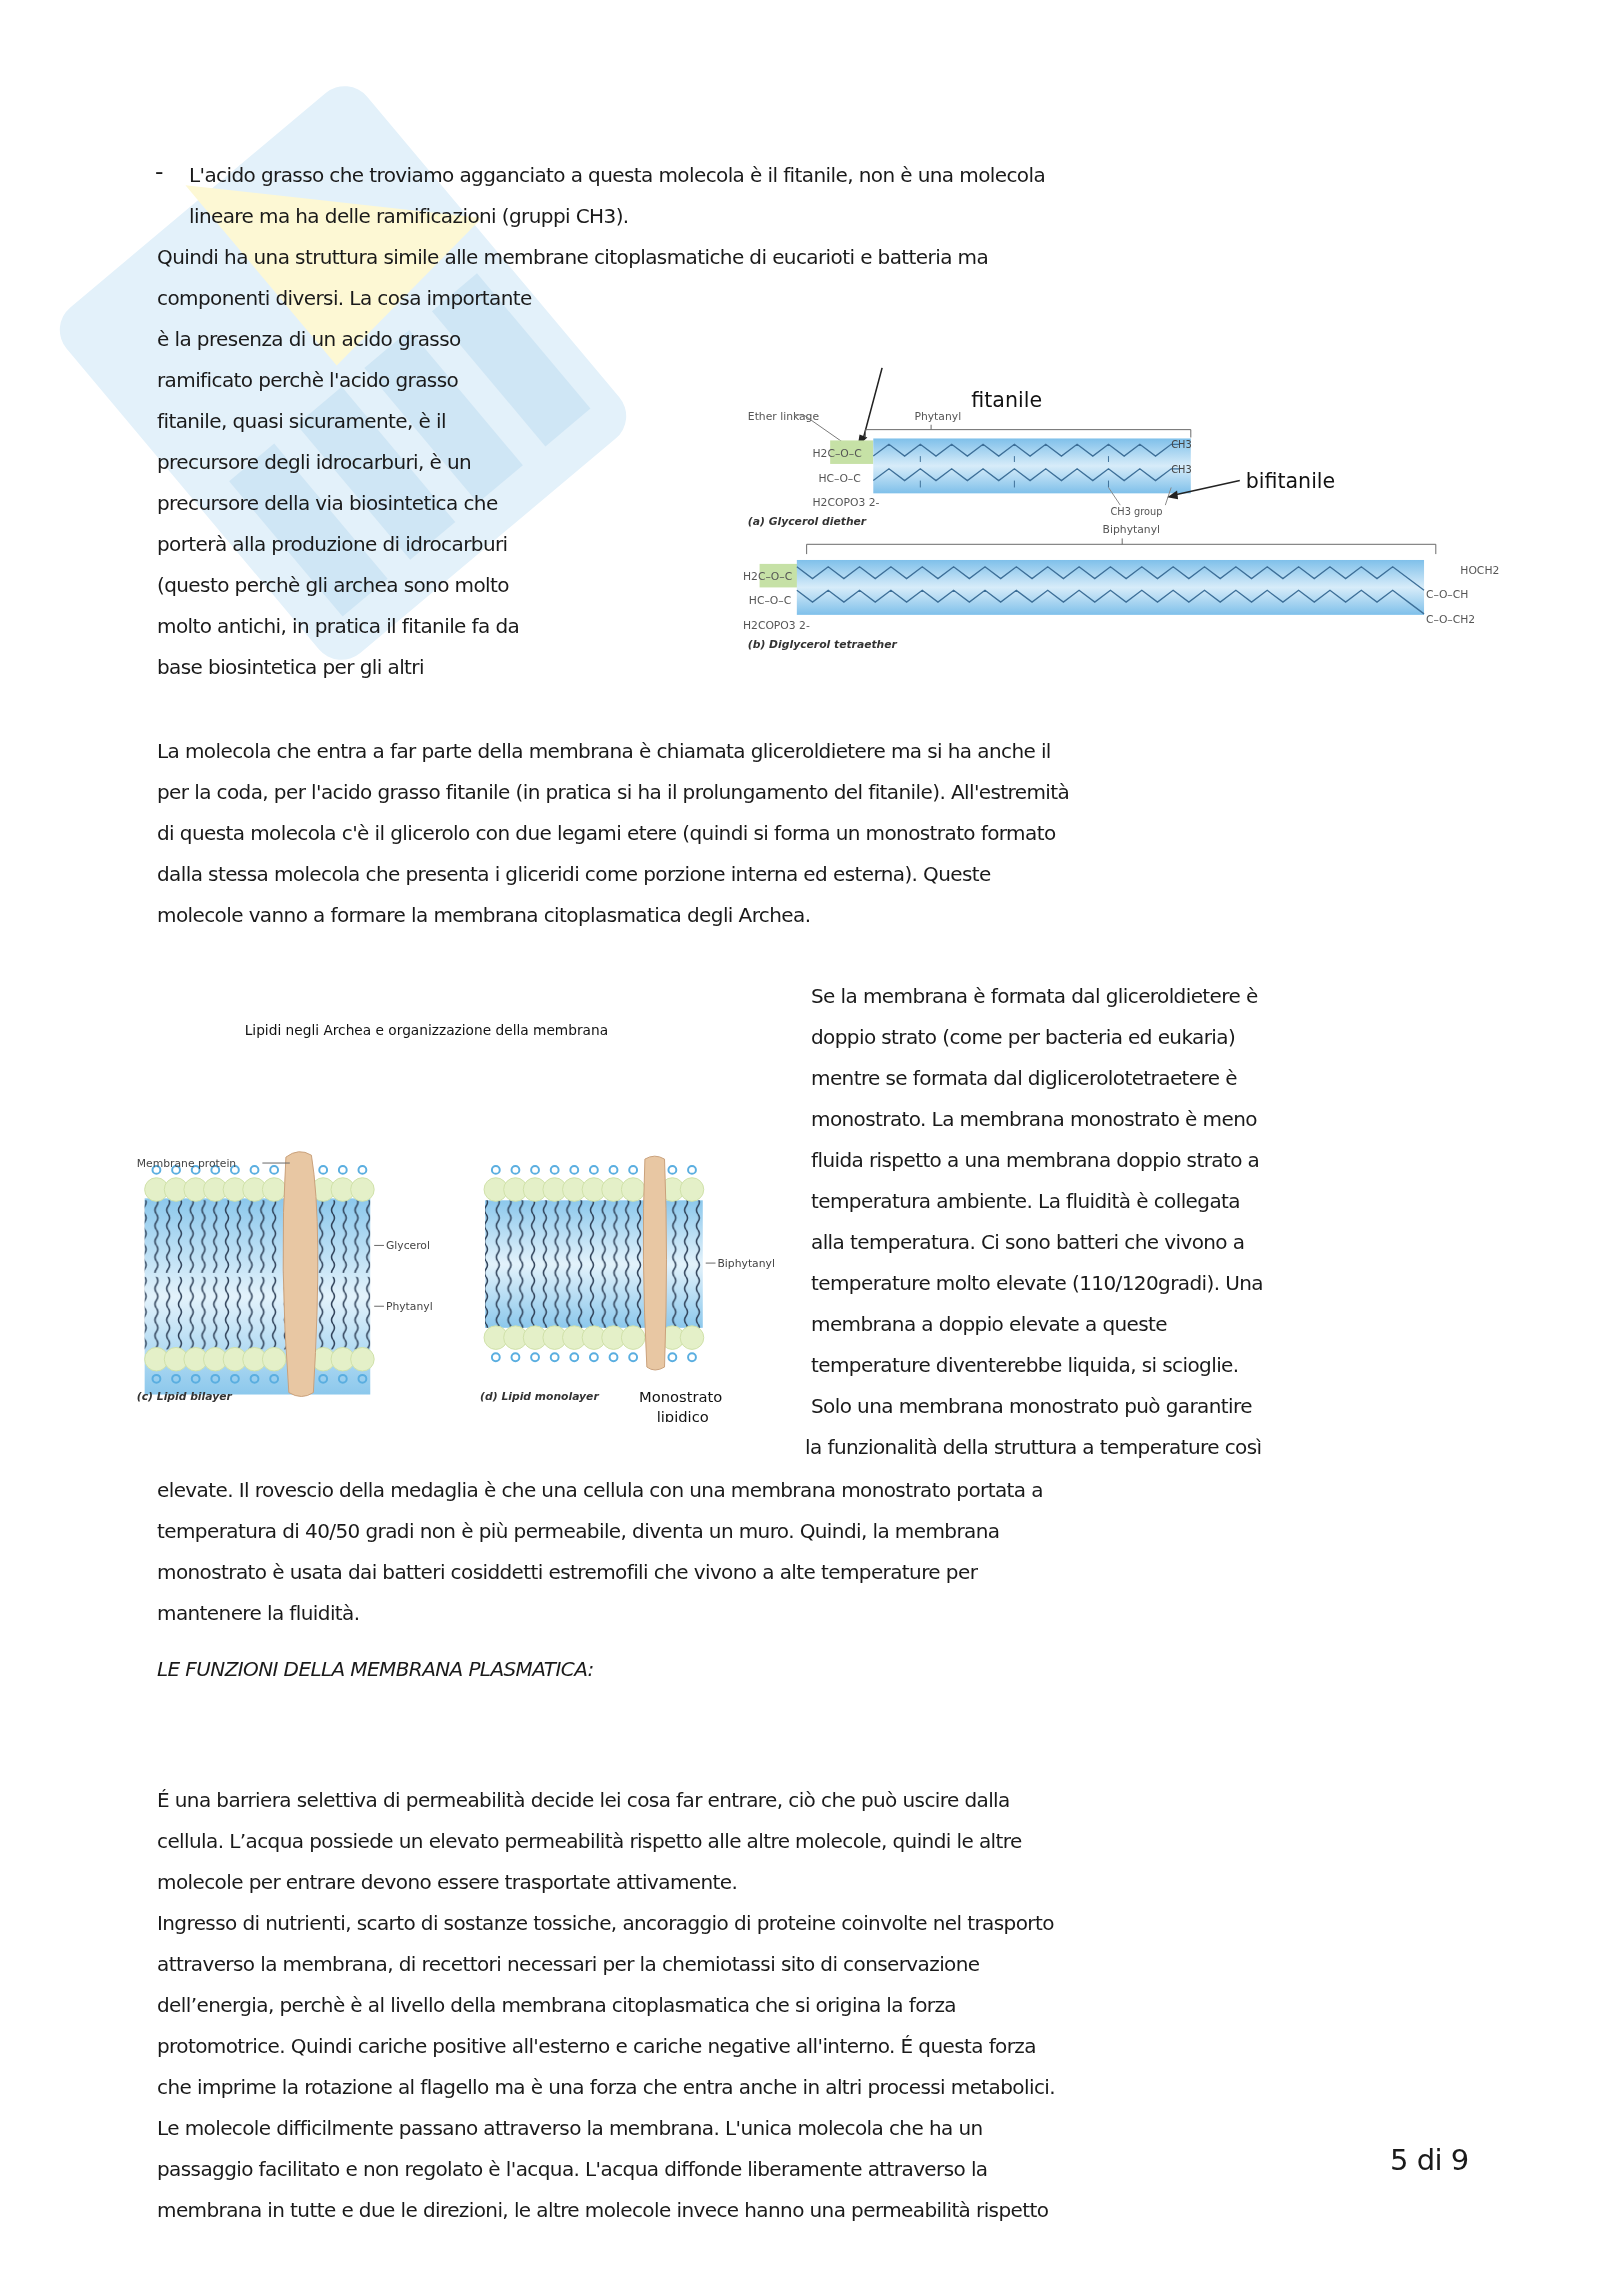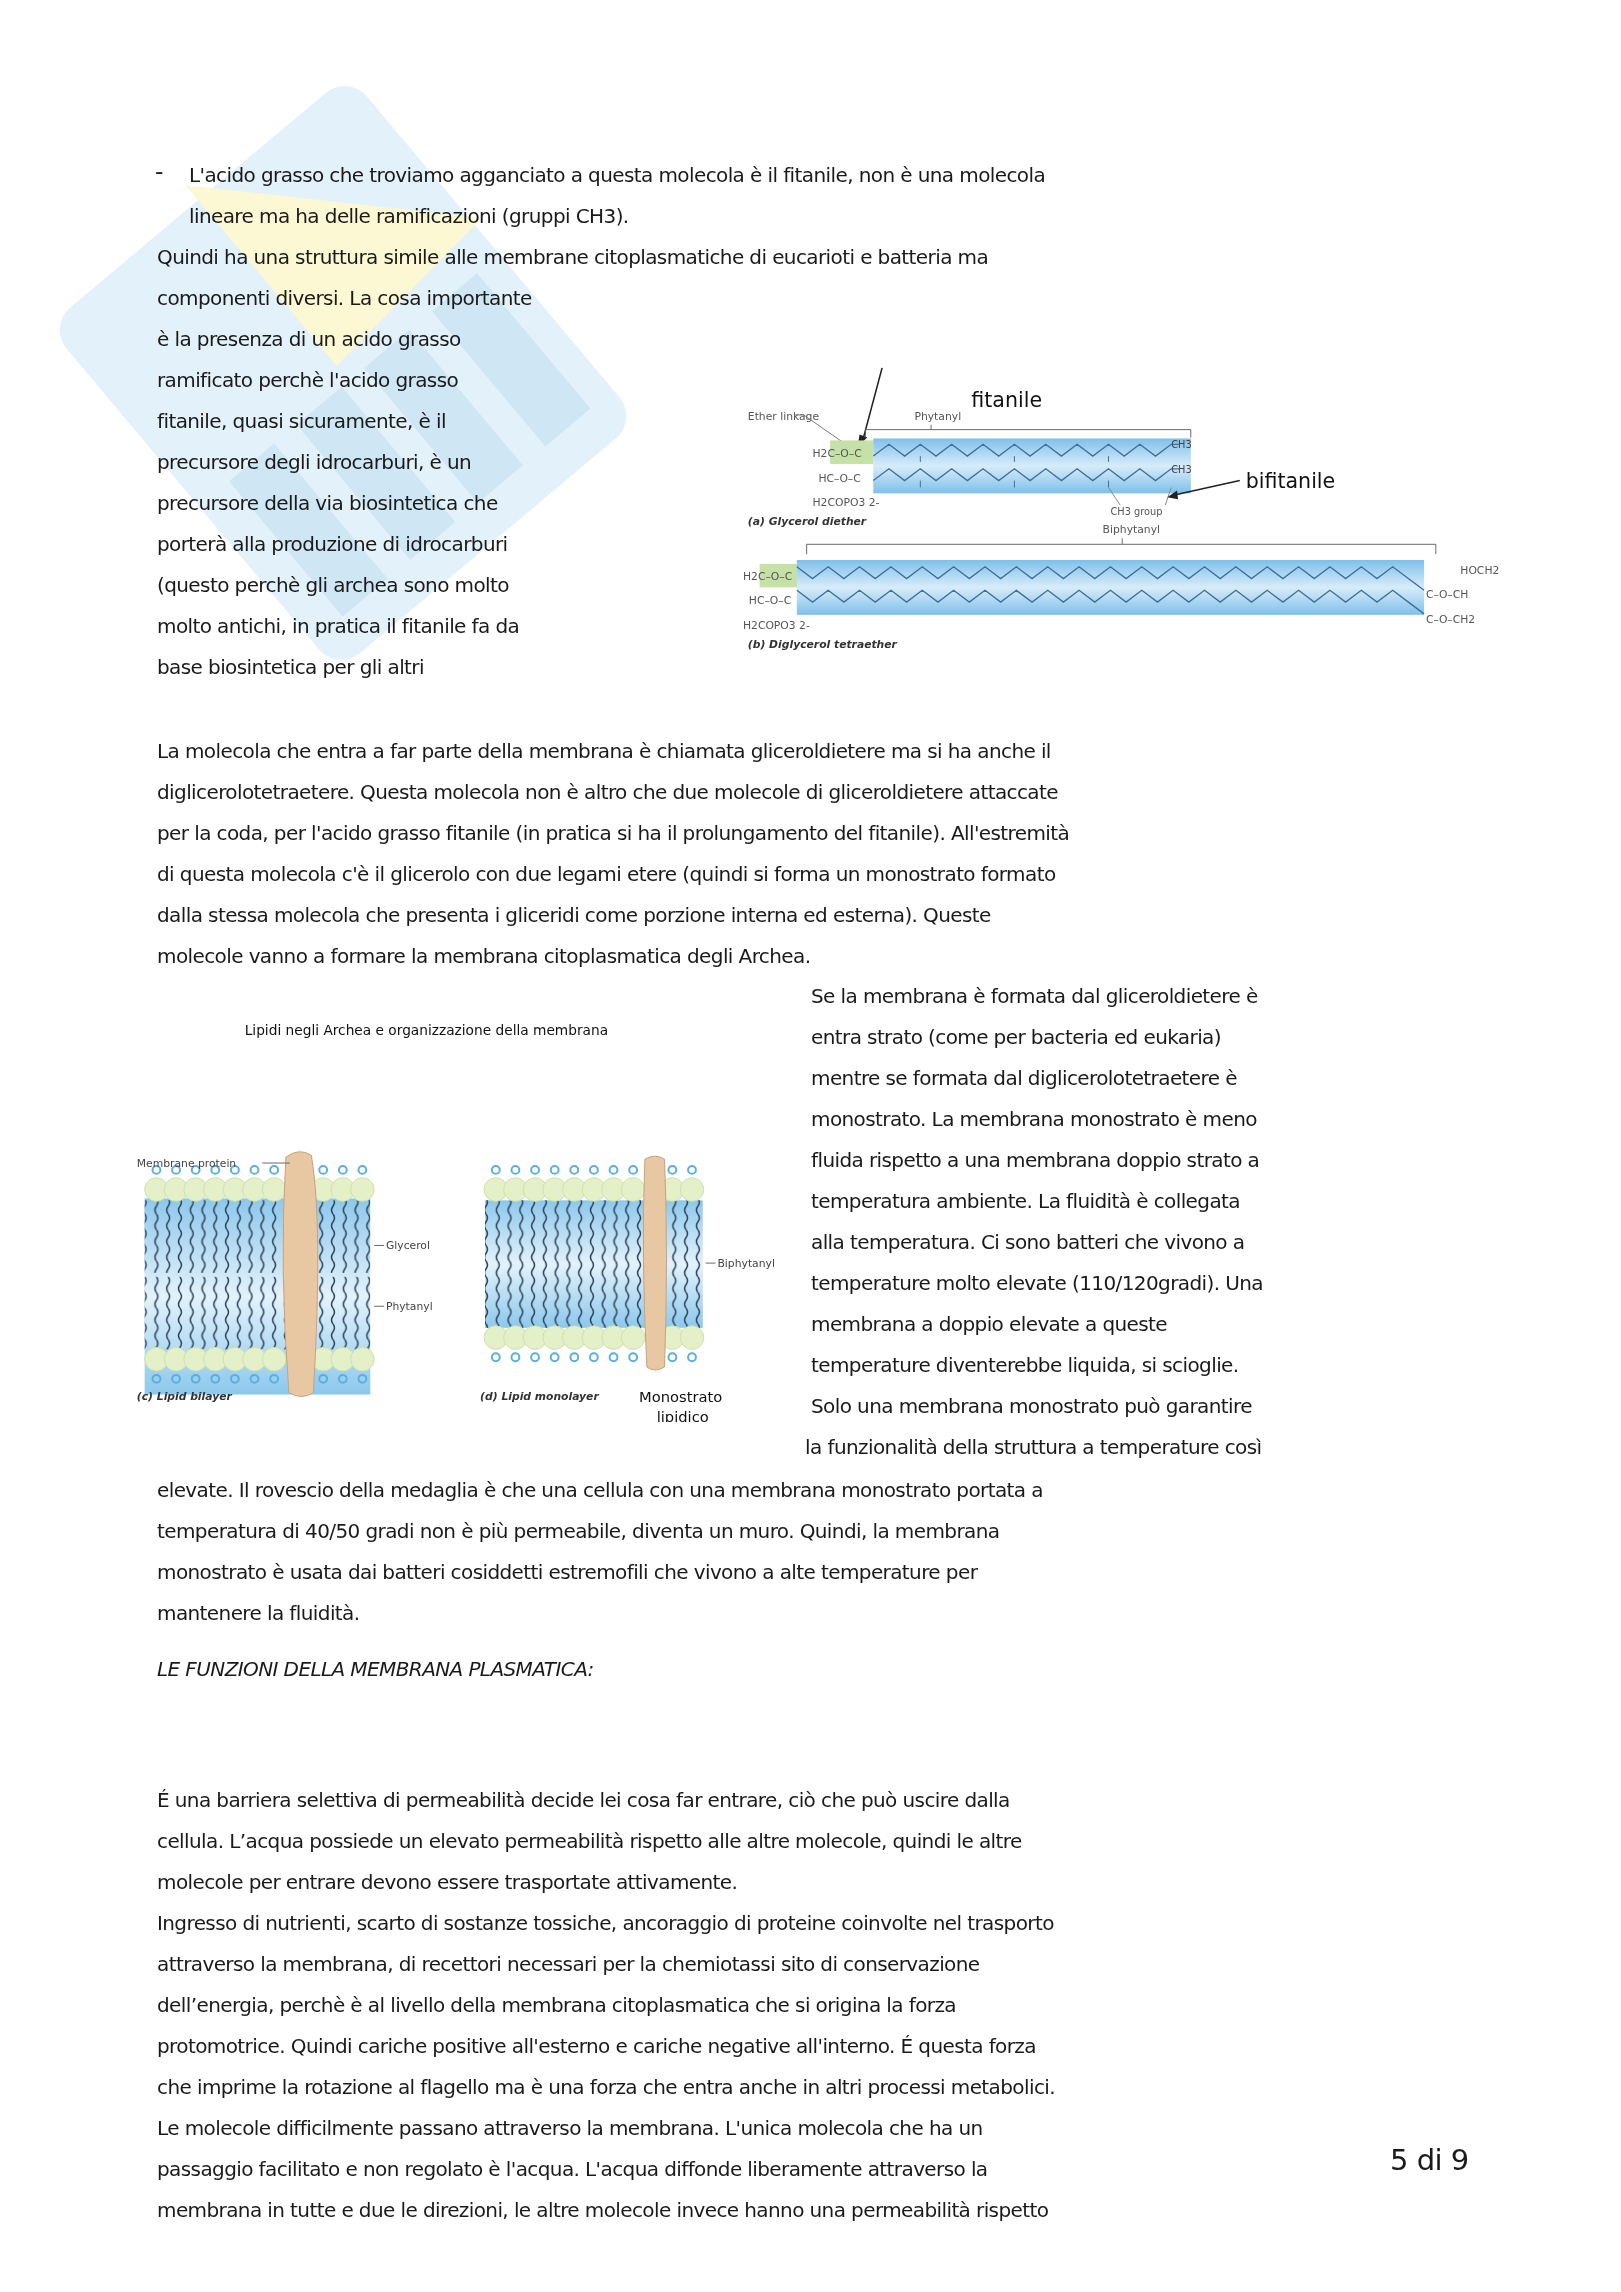--- a/index.html
+++ b/index.html
@@ -105,21 +105,20 @@
   <text x="9" y="251" font-size="11" fill="#555">HC–O–C</text>
   <text x="3" y="276" font-size="11" fill="#555">H2COPO3 2-</text>
   <text x="8" y="296" font-size="11" font-weight="bold" font-style="italic" fill="#333">(b) Diglycerol tetraether</text>
   <text x="735" y="220" font-size="11" fill="#555">HOCH2</text>
   <text x="700" y="245" font-size="11" fill="#555">C–O–CH</text>
   <text x="700" y="270" font-size="11" fill="#555">C–O–CH2</text>
 </svg>
 
 <div class="p" style="top:731px;">
   <div>La molecola che entra a far parte della membrana è chiamata gliceroldietere ma si ha anche il</div>
-  <div>diglicerolotetraetere. Questa molecola non è altro che due molecole di gliceroldietere attaccate</div>
   <div>per la coda, per l'acido grasso fitanile (in pratica si ha il prolungamento del fitanile). All'estremità</div>
   <div>di questa molecola c'è il glicerolo con due legami etere (quindi si forma un monostrato formato</div>
   <div>dalla stessa molecola che presenta i gliceridi come porzione interna ed esterna). Queste</div>
   <div>molecole vanno a formare la membrana citoplasmatica degli Archea.</div>
 </div>
 
 <svg class="diagram" style="left:127px; top:1010px;" width="667" height="412" viewBox="0 0 680 420">
   <defs>
     <linearGradient id="memGrad" x1="0" y1="0" x2="0" y2="1">
       <stop offset="0" stop-color="#8cc8ec"></stop>
@@ -238,21 +237,21 @@
   <path d="M528 152 Q538 146 548 152 Q552 250 548 364 Q538 370 530 364 Q524 250 528 152 Z" fill="#e8c7a3" stroke="#c9a07a"></path>
   <line x1="590" y1="258" x2="600" y2="258" stroke="#666"></line>
   <text x="602" y="262" font-size="11" fill="#444">Biphytanyl</text>
   <text x="360" y="398" font-size="11" font-weight="bold" font-style="italic" fill="#333">(d) Lipid monolayer</text>
   <text x="522" y="400" font-size="15" fill="#111">Monostrato</text>
   <text x="540" y="420" font-size="15" fill="#111">lipidico</text>
 </svg>
 
 <div class="p" style="left:811px; top:976px;">
   <div>Se la membrana è formata dal gliceroldietere è</div>
-  <div>entra strato (come per bacteria ed eukaria)</div>
+  <div>doppio strato (come per bacteria ed eukaria)</div>
   <div>mentre se formata dal diglicerolotetraetere è</div>
   <div>monostrato. La membrana monostrato è meno</div>
   <div>fluida rispetto a una membrana doppio strato a</div>
   <div>temperatura ambiente. La fluidità è collegata</div>
   <div>alla temperatura. Ci sono batteri che vivono a</div>
   <div>temperature molto elevate (110/120gradi). Una</div>
   <div>membrana a doppio elevate a queste</div>
   <div>temperature diventerebbe liquida, si scioglie.</div>
   <div>Solo una membrana monostrato può garantire</div>
   <div style="margin-left:-5.9px;">la funzionalità della struttura a temperature così</div>

